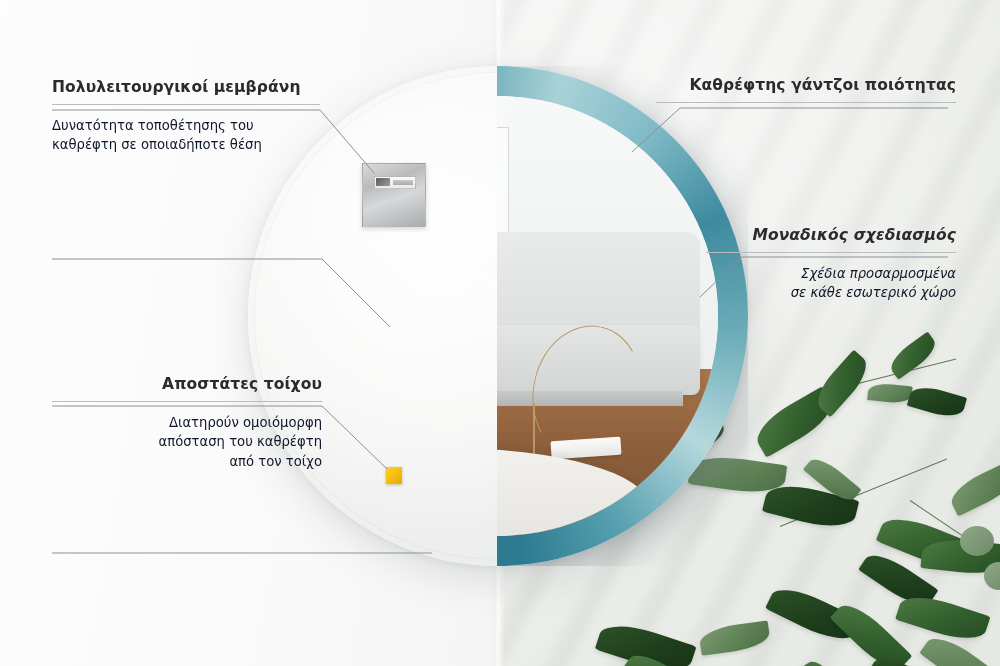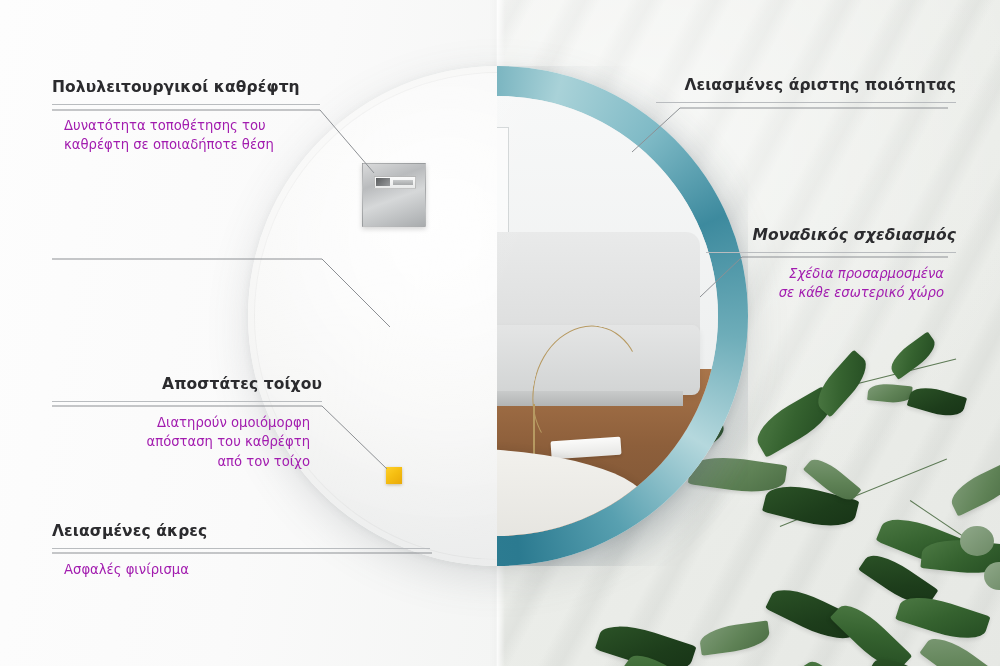--- a/index.html
+++ b/index.html
@@ -136,21 +136,21 @@
   .lines{position:absolute;left:0;top:0;width:1000px;height:666px;pointer-events:none;}
   .lines path,.lines line{fill:none;stroke:#8d9094;stroke-width:1;}
 
   
   .callout{position:absolute;}
   .callout h3{
     margin:0;font-size:15.5px;font-weight:700;color:#2b2b2e;letter-spacing:.1px;
     line-height:1.2;white-space:nowrap;
   }
   .callout p{
-    margin:11px 12px 0;font-size:13.2px;color:#a21caf;line-height:1.48;font-weight:400;
+    margin:11px 0 0;font-size:13.2px;color:#0f172a;line-height:1.48;font-weight:400;
   }
   .callout .rule{height:1px;background:#b9bcbf;margin-top:7px;}
   .left-block{text-align:left;}
   .right-block{text-align:right;}
 
   .c1{left:52px;top:78px;width:268px;}
   .c2{left:52px;top:228px;width:270px;}
   .c3{left:52px;top:375px;width:270px;text-align:right;}
   .c4{left:52px;top:522px;width:378px;}
   .c5{right:44px;top:76px;width:300px;}
@@ -291,40 +291,35 @@
   <svg class="lines" viewBox="0 0 1000 666">
     <path d="M52,110 L320,110 L374,173"></path>
     <path d="M52,259 L322,259 L390,327"></path>
     <path d="M52,406 L322,406 L387,469"></path>
     <path d="M52,553 L432,553"></path>
     <path d="M948,108 L680,108 L632,152"></path>
     <path d="M948,257 L742,257 L700,297"></path>
   </svg>
 
   <div class="callout left-block c1">
-    <h3>Πολυλειτουργικοί καθρέφτη</h3>
+    <h3>Πολυλειτουργικοί μεμβράνη</h3>
     <div class="rule"></div>
     <p>Δυνατότητα τοποθέτησης του<br>καθρέφτη σε οποιαδήποτε θέση</p>
   </div>
 
 
   <div class="callout left-block c3">
     <h3>Αποστάτες τοίχου</h3>
     <div class="rule"></div>
     <p>Διατηρούν ομοιόμορφη<br>απόσταση του καθρέφτη<br>από τον τοίχο</p>
   </div>
 
-  <div class="callout left-block c4">
-    <h3>Λειασμένες άκρες</h3>
-    <div class="rule"></div>
-    <p>Ασφαλές φινίρισμα</p>
-  </div>
 
   <div class="callout right-block c5">
-    <h3>Λειασμένες άριστης ποιότητας</h3>
+    <h3>Καθρέφτης γάντζοι ποιότητας</h3>
     <div class="rule"></div>
   </div>
 
   <div class="callout right-block c6">
     <h3>Μοναδικός σχεδιασμός</h3>
     <div class="rule"></div>
     <p>Σχέδια προσαρμοσμένα<br>σε κάθε εσωτερικό χώρο</p>
   </div>
 
 </div>

